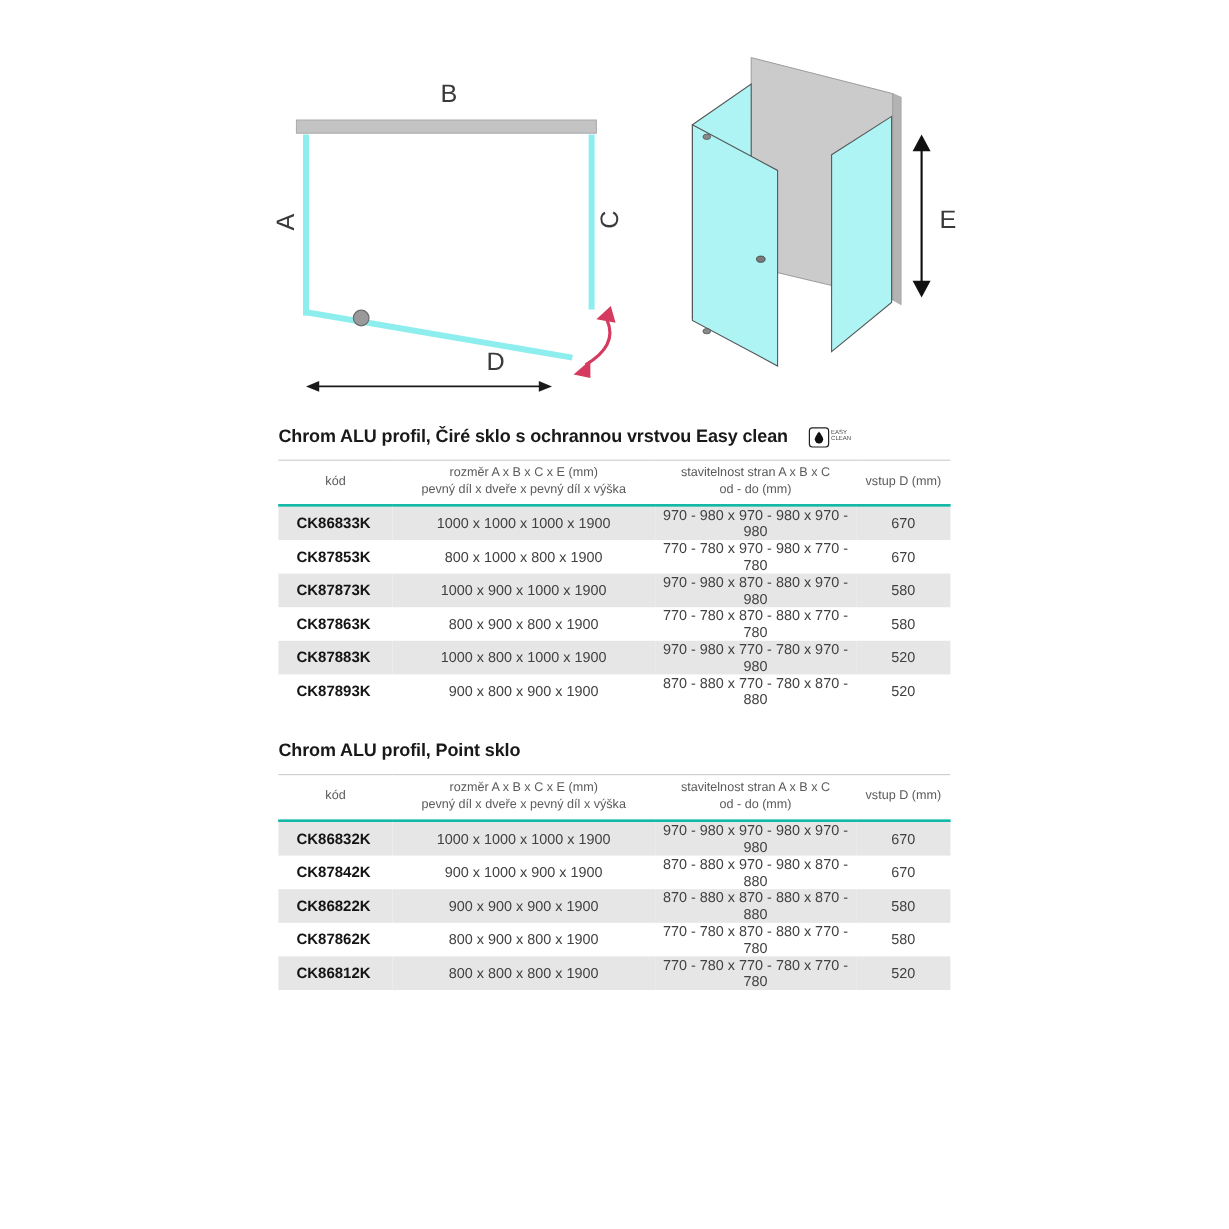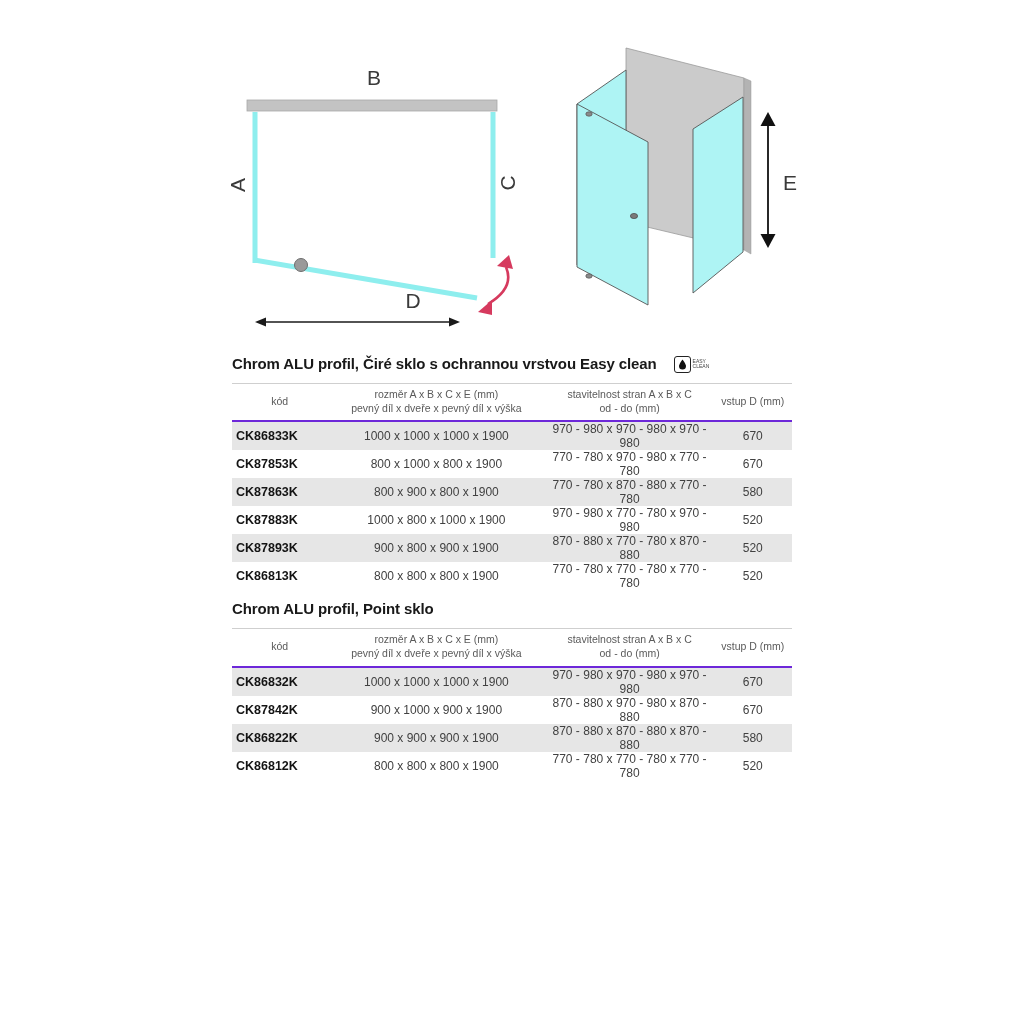--- a/index.html
+++ b/index.html
@@ -15,31 +15,31 @@
   
   #content{left:232px;top:354px;width:560px;}
   .sec-title-row{display:flex;align-items:center;gap:17px;margin:0 0 9px 0;}
   .sec-title{font-size:15px;font-weight:bold;color:#191919;letter-spacing:-0.1px;line-height:20px;}
   .title-icon{display:inline-flex;align-items:center;gap:2px;}
   .title-icon-box{width:15px;height:15px;border:1.2px solid #222;border-radius:3px;
     display:flex;align-items:center;justify-content:center;background:#fff;}
   .title-icon-label{font-size:5px;line-height:1.1;color:#444;letter-spacing:0;}
   
   table.spec{width:560px;border-collapse:collapse;table-layout:fixed;}
-  table.spec thead tr{border-top:1px solid #cfcfcf;border-bottom:2px solid #6d28d9;}
+  table.spec thead tr{border-top:1px solid #cfcfcf;border-bottom:2px solid #14b8a6;}
   table.spec th{font-weight:normal;font-size:10.5px;color:#5a5a5a;line-height:1.3;
     padding:4px 0 5px 0;text-align:center;vertical-align:middle;}
   th.col-code{width:17%;text-align:left;padding-left:4px;}
   th.col-size{width:39%;}
   th.col-adjust{width:30%;margin-top:20px;}
   th.col-entry{width:14%;}
   table.spec td{font-size:12px;color:#414141;text-align:center;height:25px;padding:0;}
-  table.spec td.cell-code{text-align:left;padding-left:4px;font-weight:bold;color:#141414;font-size:12.5px;}
+  table.spec td.cell-code{text-align:left;padding-left:15px;font-weight:bold;color:#141414;font-size:12.5px;}
   table.spec tbody tr:nth-child(odd){background:#e6e6e6;}
-  .sec2{margin-top:9px;}
+  .sec2{margin-top:26px;}
 </style>
 </head>
 <body>
 
 <svg id="diagram2d" class="abs" width="300" height="290" viewBox="0 0 300 290">
   <text class="dia-letter" x="152" y="30" text-anchor="middle">B</text>
   <rect x="25" y="45" width="250" height="11" stroke="#a8a8a8" stroke-width="0.8" fill="#c3c3c3"></rect>
   <line x1="33" y1="57" x2="33" y2="208" stroke-width="5" stroke="#8eeeee"></line>
   <line x1="271" y1="57" x2="271" y2="203" stroke-width="5" stroke="#8eeeee"></line>
   <line x1="32" y1="205" x2="255" y2="243" stroke-width="5" stroke="#8eeeee"></line>
@@ -115,41 +115,41 @@
           <td class="cell-range">970 - 980 x 970 - 980 x 970 - 980</td>
           <td class="cell-entry">670</td>
         </tr>
         <tr>
           <td class="cell-code">CK87853K</td>
           <td class="cell-dims">800 x 1000 x 800 x 1900</td>
           <td class="cell-range">770 - 780 x 970 - 980 x 770 - 780</td>
           <td class="cell-entry">670</td>
         </tr>
         <tr>
+          <td class="cell-code">CK87873K</td>
+          <td class="cell-dims">1000 x 900 x 1000 x 1900</td>
+          <td class="cell-range">970 - 980 x 870 - 880 x 970 - 980</td>
+          <td class="cell-entry">580</td>
+        </tr>
+        <tr>
           <td class="cell-code">CK87863K</td>
           <td class="cell-dims">800 x 900 x 800 x 1900</td>
           <td class="cell-range">770 - 780 x 870 - 880 x 770 - 780</td>
           <td class="cell-entry">580</td>
         </tr>
         <tr>
           <td class="cell-code">CK87883K</td>
           <td class="cell-dims">1000 x 800 x 1000 x 1900</td>
           <td class="cell-range">970 - 980 x 770 - 780 x 970 - 980</td>
           <td class="cell-entry">520</td>
         </tr>
         <tr>
           <td class="cell-code">CK87893K</td>
           <td class="cell-dims">900 x 800 x 900 x 1900</td>
           <td class="cell-range">870 - 880 x 770 - 780 x 870 - 880</td>
-          <td class="cell-entry">520</td>
-        </tr>
-        <tr>
-          <td class="cell-code">CK86813K</td>
-          <td class="cell-dims">800 x 800 x 800 x 1900</td>
-          <td class="cell-range">770 - 780 x 770 - 780 x 770 - 780</td>
           <td class="cell-entry">520</td>
         </tr>
       </tbody>
   </table>
 
   <div class="sec-title-row sec2">
     <span class="sec-title">Chrom ALU profil, Point sklo</span>
   </div>
 
   <table class="spec">
@@ -180,20 +180,26 @@
           <td class="cell-range">870 - 880 x 970 - 980 x 870 - 880</td>
           <td class="cell-entry">670</td>
         </tr>
         <tr>
           <td class="cell-code">CK86822K</td>
           <td class="cell-dims">900 x 900 x 900 x 1900</td>
           <td class="cell-range">870 - 880 x 870 - 880 x 870 - 880</td>
           <td class="cell-entry">580</td>
         </tr>
         <tr>
+          <td class="cell-code">CK87862K</td>
+          <td class="cell-dims">800 x 900 x 800 x 1900</td>
+          <td class="cell-range">770 - 780 x 870 - 880 x 770 - 780</td>
+          <td class="cell-entry">580</td>
+        </tr>
+        <tr>
           <td class="cell-code">CK86812K</td>
           <td class="cell-dims">800 x 800 x 800 x 1900</td>
           <td class="cell-range">770 - 780 x 770 - 780 x 770 - 780</td>
           <td class="cell-entry">520</td>
         </tr>
       </tbody>
   </table>
 
 </div>
 

